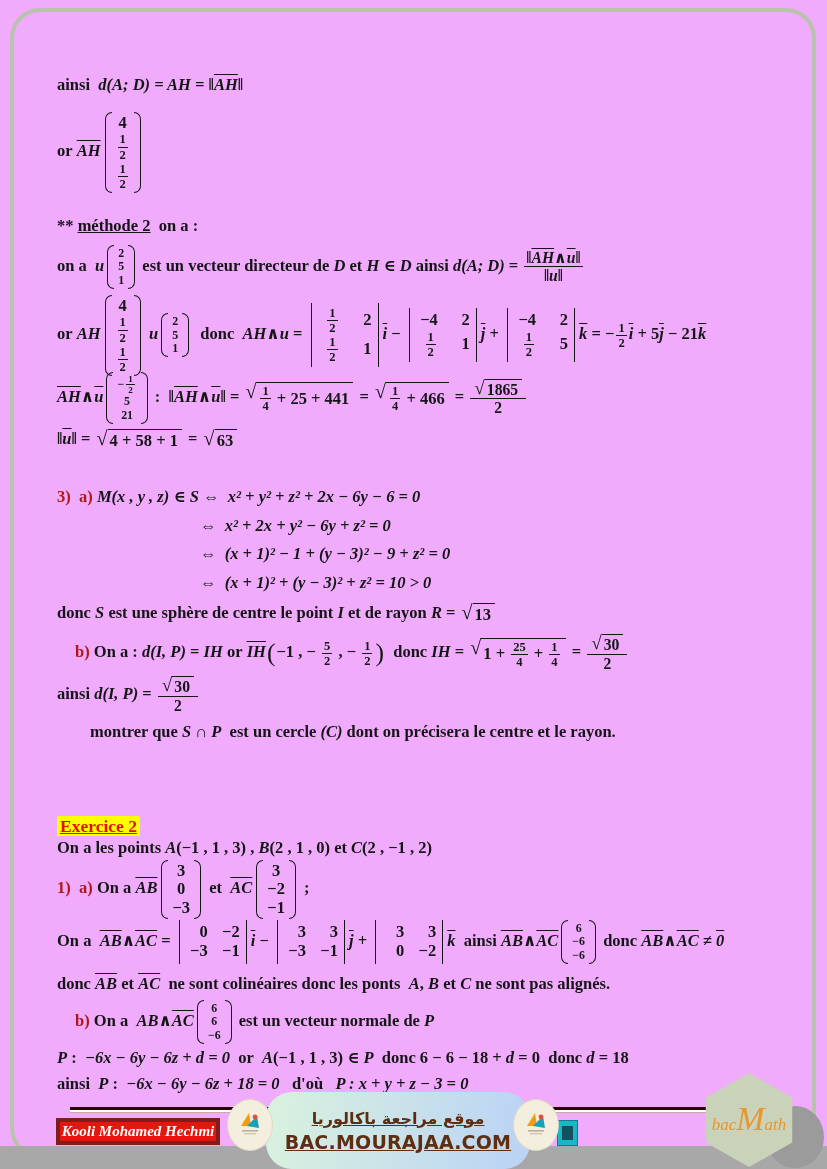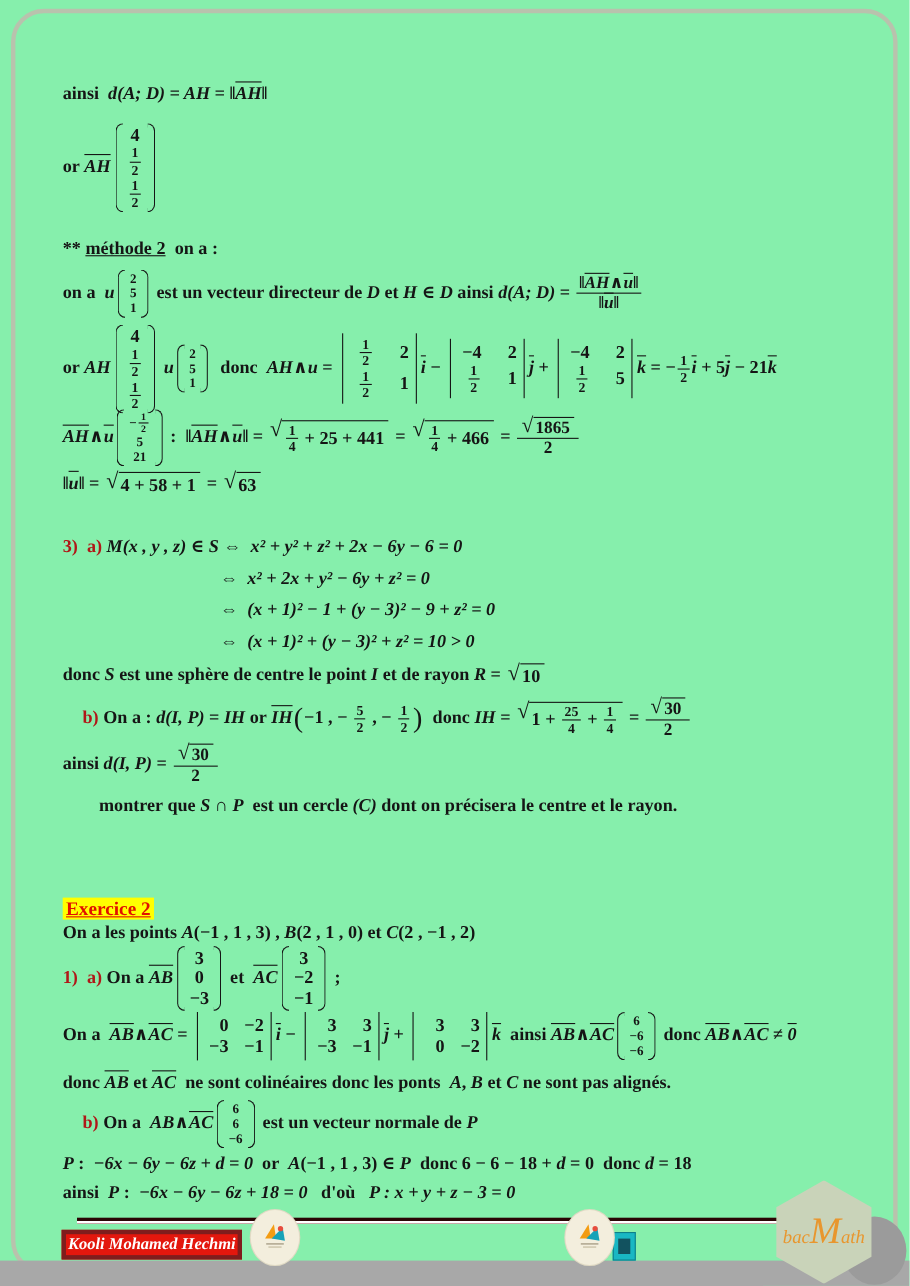--- a/index.html
+++ b/index.html
@@ -1,17 +1,17 @@
 <!DOCTYPE html>
 <html style="--accent-red: #b01818; --exercise-red: #e11000; --highlight-yellow: #ffff00; --author-badge-bg: #e3170d; --overlay-text: #5d2f12; --overlay-grad-left: #d9f2de; --overlay-grad-right: #bad2f6; --rule-dark: #2a0404; --page-border: #b9c2ad; --bottom-band: #a8a8a8; --chip-teal: #19b7c3; --hex-green: #c9d3b9; --brand-orange: #e8962e;"><head>
 <meta charset="utf-8">
 <style>
   *{box-sizing:border-box}
   html,body{margin:0;padding:0;background:#ffffff}
-  .page{position:relative;width:827px;height:1169px;background:#86efac;overflow:hidden;
+  .page{position:relative;width:827px;height:1169px;background:#f0abfc;overflow:hidden;
         font-family:"Liberation Serif","DejaVu Serif",serif;font-weight:bold;color:#151515}
   .border-frame{position:absolute;left:10px;top:8px;width:806px;height:1150px;
         border:4px solid var(--page-border,#b9c2ad);border-radius:30px;pointer-events:none;z-index:0}
   
   .line{position:absolute;white-space:nowrap;font-size:16.5px;line-height:1.25;z-index:1}
   .m{font-style:normal}
   .mi{font-style:italic}
   .u{text-decoration:underline}
   .red{color:var(--accent-red,#b01818)}
   .hl{background:var(--highlight-yellow,#ffff00);color:var(--exercise-red,#e11000);
@@ -294,21 +294,21 @@
             <span class="m">63</span>
           </span>
         </span></div>
       <div class="line" style="top: 487px; left: 57px;"><span class="red">3)&nbsp;&nbsp;a)&nbsp;</span><span class="mi">M(x , y , z) ∈ S&nbsp;</span><span class="m">⇔&nbsp;&nbsp;</span><span class="mi">x² + y² + z² + 2x − 6y − 6 = 0</span></div>
       <div class="line" style="top: 516px; left: 200px; text-align: right;"><span class="m">⇔&nbsp;&nbsp;</span><span class="mi">x² + 2x + y² − 6y + z² = 0</span></div>
       <div class="line" style="top: 544px; left: 200px;"><span class="m">⇔&nbsp;&nbsp;</span><span class="mi">(x + 1)² − 1 + (y − 3)² − 9 + z² = 0</span></div>
       <div class="line" style="top: 573px; left: 200px;"><span class="m">⇔&nbsp;&nbsp;</span><span class="mi">(x + 1)² + (y − 3)² + z² = 10 &gt; 0</span></div>
       <div class="line" style="top: 603px; left: 57px;"><span class="m">donc&nbsp;</span><span class="mi">S</span><span class="m">&nbsp;est une sphère de centre le point&nbsp;</span><span class="mi">I</span><span class="m">&nbsp;et de rayon&nbsp;</span><span class="mi">R</span><span class="m">&nbsp;=&nbsp;</span><span class="sqrt">
           <span class="rad">√</span>
           <span class="rc">
-            <span class="m">10</span>
+            <span class="m">13</span>
           </span>
         </span></div>
       <div class="line" style="top: 634px; left: 75px;"><span class="red">b)&nbsp;</span><span class="m">On a :&nbsp;</span><span class="mi">d(I, P)</span><span class="m">&nbsp;=&nbsp;</span><span class="mi">IH</span><span class="m">&nbsp;or&nbsp;</span><span class="vec">IH</span><span class="bigp">(</span><span class="m">−1 , −&nbsp;</span><span class="frac">
           <span class="fn">5</span>
           <span class="fd">2</span>
         </span><span class="m">&nbsp;, −&nbsp;</span><span class="frac">
           <span class="fn">1</span>
           <span class="fd">2</span>
         </span><span class="bigp">)</span><span class="m">&nbsp;&nbsp;donc&nbsp;</span><span class="mi">IH</span><span class="m">&nbsp;=&nbsp;</span><span class="sqrt">
           <span class="rad">√</span>
@@ -478,20 +478,24 @@
   <div class="badge-circle left">
     <svg width="26" height="30" viewBox="0 0 26 30">
       <polygon points="4,16 12,3 14,16" fill="#f39c12"></polygon>
       <polygon points="10,16 20,6 22,18" fill="#16a2b8"></polygon>
       <circle cx="18" cy="7" r="2.4" fill="#e74c3c"></circle>
       <rect x="5" y="20" width="16" height="1.6" fill="#b9b09a"></rect>
       <rect x="7" y="23" width="12" height="1.4" fill="#cfc7ae"></rect>
     </svg>
   </div>
 
+  <div class="site-banner">
+    <span class="site-ar" dir="rtl">موقع مراجعة  باكالوريا</span>
+    <span class="site-url">BAC.MOURAJAA.COM</span>
+  </div>
 
   <div class="badge-circle right">
     <svg width="26" height="30" viewBox="0 0 26 30">
       <polygon points="4,16 12,3 14,16" fill="#f39c12"></polygon>
       <polygon points="10,16 20,6 22,18" fill="#16a2b8"></polygon>
       <circle cx="18" cy="7" r="2.4" fill="#e74c3c"></circle>
       <rect x="5" y="20" width="16" height="1.6" fill="#b9b09a"></rect>
       <rect x="7" y="23" width="12" height="1.4" fill="#cfc7ae"></rect>
     </svg>
   </div>

